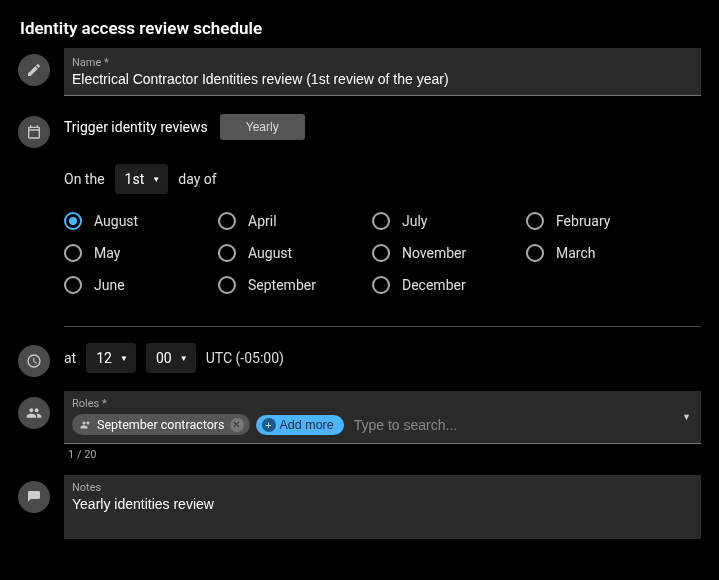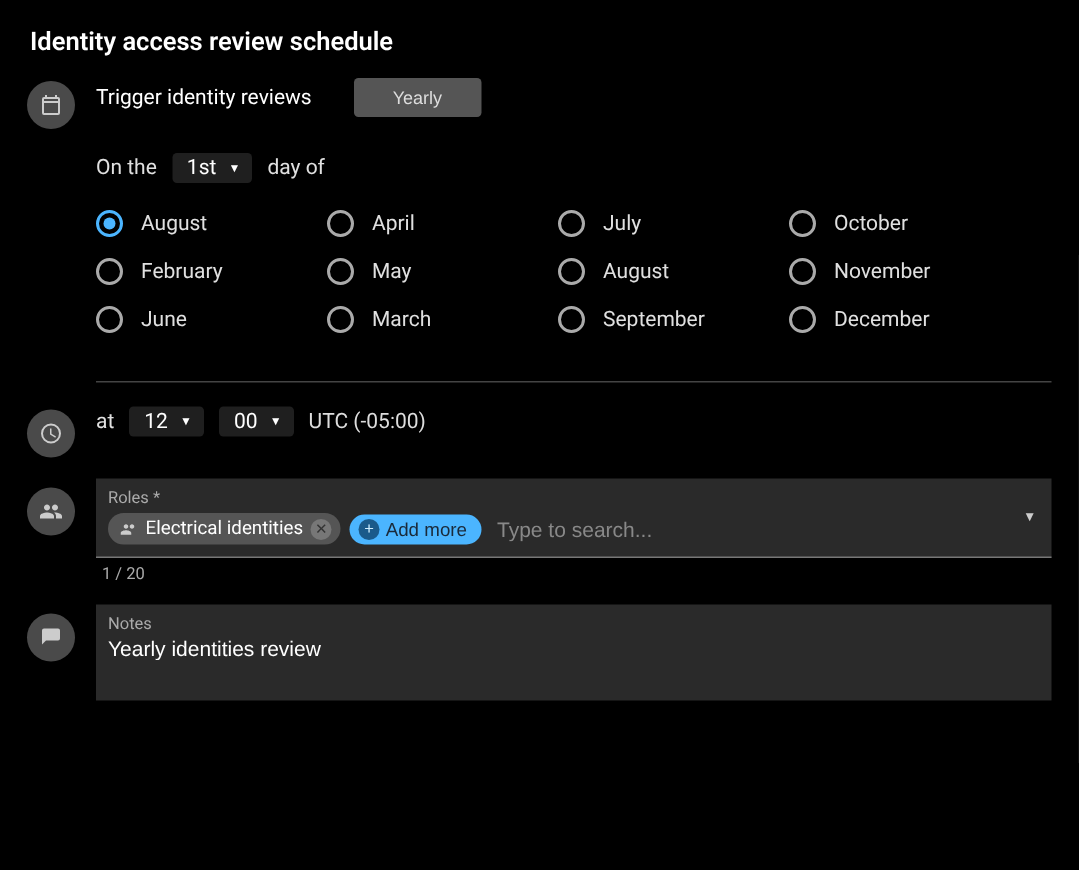--- a/index.html
+++ b/index.html
@@ -64,21 +64,21 @@
       border: none;
       color: #ffffff;
       font-size: 14px;
       padding: 2px 8px;
       width: 100%;
       outline: none;
     }
     .trigger-row {
       display: flex;
       align-items: center;
-      gap: 28px;
+      gap: 12px;
       margin-top: 4px;
     }
     .trigger-label { font-size: 14px; color: #ffffff; }
     .freq-badge {
       background: #555555;
       color: #dddddd;
       font-size: 12px;
       padding: 6px 26px;
       border-radius: 3px;
       border: none;
@@ -88,21 +88,21 @@
       display: flex;
       align-items: center;
       gap: 10px;
       margin: 24px 0 18px 0;
       font-size: 14px;
     }
     .select-dark {
       background: #1f1f1f;
       color: #ffffff;
       border: none;
-      height: 20px;
+      height: 30px;
       padding: 4px 24px 4px 10px;
       font-size: 14px;
       border-radius: 3px;
       position: relative;
       display: inline-flex;
       align-items: center;
       cursor: pointer;
     }
     .select-dark::after {
       content: "▼";
@@ -235,20 +235,33 @@
     .divider { height: 1px; background: #444; margin: 8px 0 12px 46px; }
   </style>
 </head>
 <body>
 
 <div class="dialog">
   <div class="title">Identity access review schedule</div>
 
   <div class="content">
 
+    <div class="row">
+      <div class="icon-circle">
+        <svg viewBox="0 0 24 24">
+            <path d="M3 17.25V21h3.75l11-11.03-3.75-3.75L3 17.25zM20.71 7.04a1 1 0 0 0 0-1.41l-2.34-2.34a1 1 0 0 0-1.41 0l-1.83 1.83 3.75 3.75 1.83-1.83z"></path>
+          </svg>
+      </div>
+      <div class="field-wrap">
+        <div class="field-box">
+          <div class="field-label">Name *</div>
+          <input class="text-input" value="Electrical Contractor Identities review (1st review of the year)" style="">
+        </div>
+      </div>
+    </div>
 
     <div class="row">
       <div class="icon-circle">
         <svg viewBox="0 0 24 24">
             <path d="M19 4h-1V2h-2v2H8V2H6v2H5a2 2 0 0 0-2 2v14a2 2 0 0 0 2 2h14a2 2 0 0 0 2-2V6a2 2 0 0 0-2-2zm0 16H5V10h14v10zM5 8V6h14v2H5z"></path>
           </svg>
       </div>
       <div class="field-wrap">
         <div class="trigger-row">
           <span class="trigger-label">Trigger identity reviews</span>
@@ -270,45 +283,41 @@
             <div class="month-item">
               <span class="radio"></span>
               <span>April</span>
             </div>
             <div class="month-item">
               <span class="radio"></span>
               <span>July</span>
             </div>
             <div class="month-item">
               <span class="radio"></span>
-              <span>October</span>
-            </div>
-            <div class="month-item">
-              <span class="radio"></span>
               <span>February</span>
             </div>
             <div class="month-item">
               <span class="radio"></span>
               <span>May</span>
             </div>
             <div class="month-item">
               <span class="radio"></span>
               <span>August</span>
             </div>
             <div class="month-item">
               <span class="radio"></span>
               <span>November</span>
             </div>
             <div class="month-item">
               <span class="radio"></span>
+              <span>March</span>
+            </div>
+            <div class="month-item">
+              <span class="radio"></span>
               <span>June</span>
-            </div>
-            <div class="month-item">
-              <span class="radio"></span>
-              <span>March</span>
             </div>
             <div class="month-item">
               <span class="radio"></span>
               <span>September</span>
             </div>
             <div class="month-item">
               <span class="radio"></span>
               <span>December</span>
             </div>
           </div>
@@ -342,21 +351,21 @@
           </svg>
       </div>
       <div class="field-wrap">
         <div class="roles-box">
           <div class="field-label">Roles *</div>
           <div class="roles-bar">
             <span class="chip">
               <svg class="mini" viewBox="0 0 24 24">
                   <path d="M16 11c1.66 0 3-1.34 3-3s-1.34-3-3-3-3 1.34-3 3 1.34 3 3 3zm-8 0c1.66 0 3-1.34 3-3S9.66 5 8 5 5 6.34 5 8s1.34 3 3 3zm0 2c-2.33 0-7 1.17-7 3.5V19h14v-2.5C15 14.17 10.33 13 8 13z"></path>
                 </svg>
-              <span>Electrical identities</span>
+              <span>September contractors</span>
               <span class="x">✕</span>
             </span>
             <button class="add-chip">
               <span class="plus">+</span>
               <span>Add more</span>
             </button>
             <input class="roles-search" placeholder="Type to search..." style="">
           </div>
           <span class="dropdown-caret">▼</span>
         </div>

